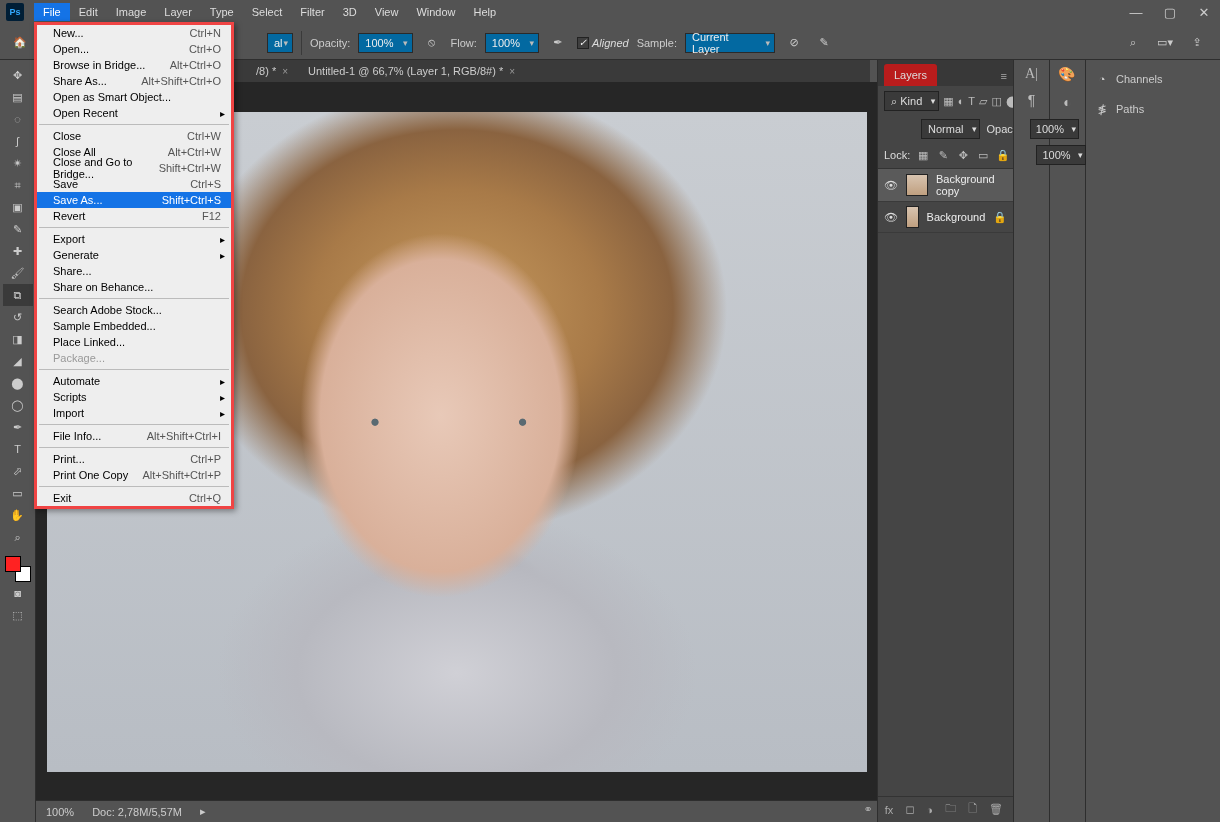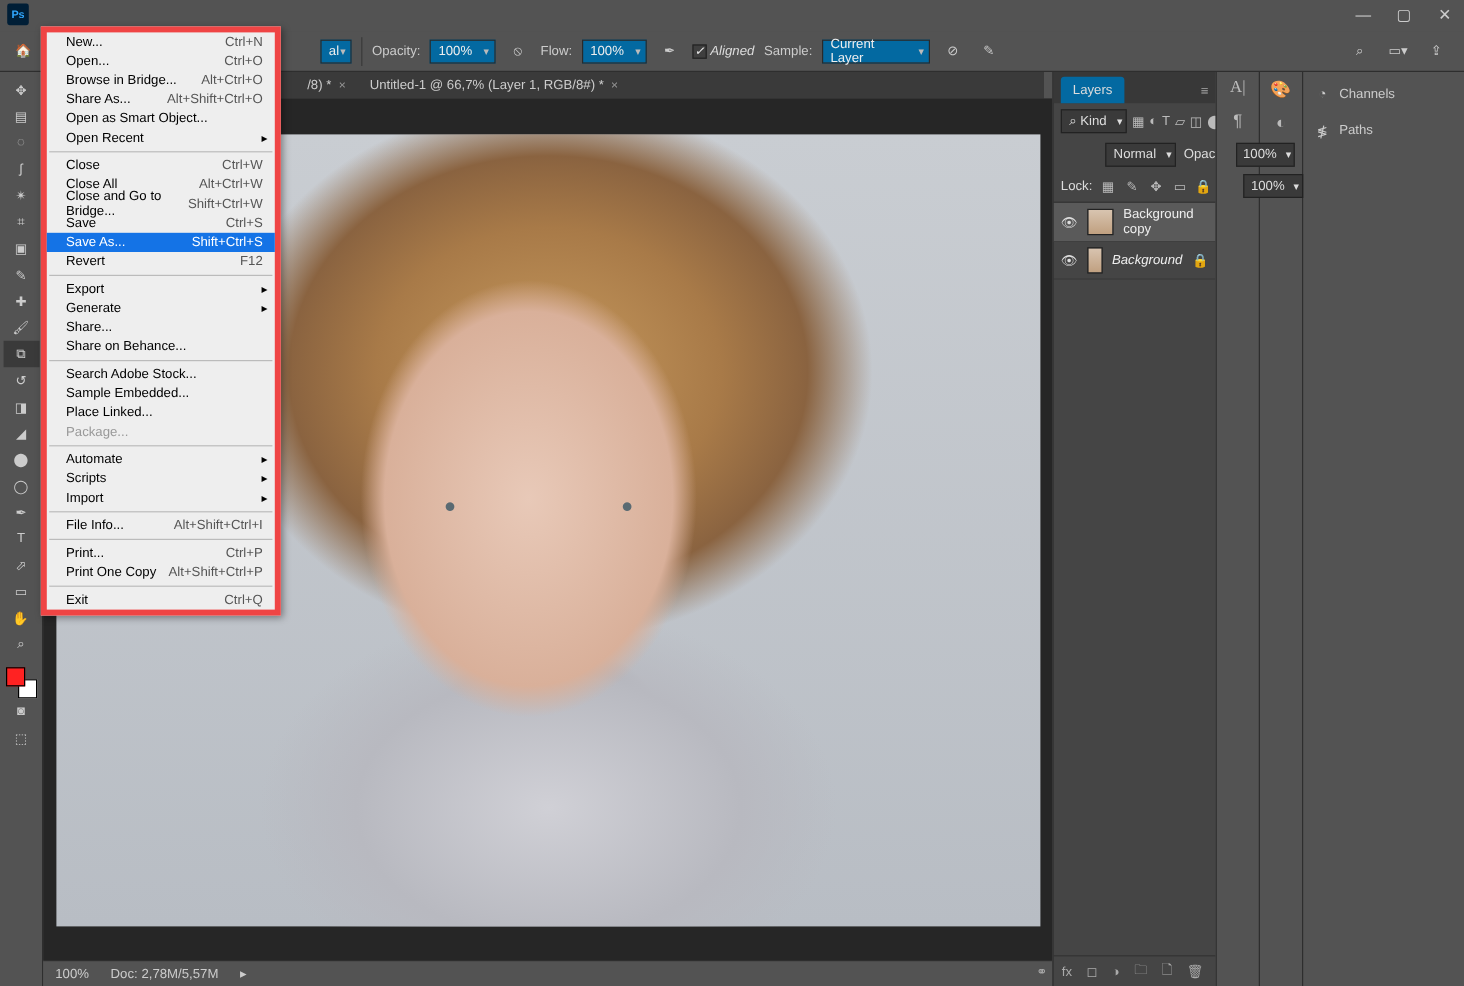--- a/index.html
+++ b/index.html
@@ -60,21 +60,21 @@
 .rstack { position:absolute; top:60px; right:0; width:343px; bottom:0; background:#535353; display:flex; }
 .iconcol { width:36px; background:#535353; border-left:1px solid #2e2e2e; display:flex; flex-direction:column; align-items:center; padding-top:6px; gap:10px; color:#bbb; font-size:14px;}
 .iconcol2 { width:36px; background:#535353; border-left:1px solid #2e2e2e; display:flex; flex-direction:column; align-items:center; padding-top:6px; gap:12px; color:#bbb; font-size:14px;}
 .sidepanels{ width:135px; background:#535353; border-left:1px solid #2e2e2e; padding:8px 6px; display:flex; flex-direction:column; gap:8px;}
 .sidepanels .sp { display:flex; align-items:center; gap:6px; color:#ccc; font-size:11px; padding:3px 2px;}
 .sidepanels .sp .ic{width:16px;height:16px;display:flex;align-items:center;justify-content:center;}
 
 
 .layersp { flex:1; min-width:0; background:#454545; border-left:1px solid #2e2e2e; display:flex; flex-direction:column; }
 .layersp .tabrow{ height:26px; background:#383838; display:flex; align-items:flex-end; padding-left:6px;}
-.layersp .tabrow .t{ padding:5px 10px; background:#0369a1; color:#ddd; border-top-left-radius:3px;border-top-right-radius:3px; font-size:11px;}
+.layersp .tabrow .t{ padding:5px 10px; background:#b91c1c; color:#ddd; border-top-left-radius:3px;border-top-right-radius:3px; font-size:11px;}
 .layersp .tabrow .mm{margin-left:auto; padding:4px 6px; color:#aaa;}
 .layersp .row1{ display:flex; align-items:center; padding:5px 6px; gap:4px;}
 .layersp .row1 .kind{ flex:0 0 auto; height:20px; background:#3a3a3a; border:1px solid #222; display:flex; align-items:center; padding:0 16px 0 6px; position:relative; font-size:11px;}
 .layersp .row1 .kind::after{content:"▾"; position:absolute; right:3px; font-size:9px;}
 .layersp .row1 .fic{ width:16px;height:16px; display:flex;align-items:center;justify-content:center;color:#bbb;font-size:11px;}
 .layersp .row2{ display:flex; align-items:center; padding:3px 6px; gap:6px;margin-left:37px;}
 .layersp .row2 .bm{ flex:1; height:20px; background:#3a3a3a; border:1px solid #222; display:flex; align-items:center; padding:0 16px 0 6px; position:relative;}
 .layersp .row2 .bm::after{content:"▾"; position:absolute; right:3px; font-size:9px;}
 .layersp .row2 .op{display:flex;align-items:center;gap:3px;}
 .layersp .row2 .op .v{height:20px;background:#3a3a3a;border:1px solid #222;padding:0 14px 0 5px;position:relative;display:flex;align-items:center;}
@@ -84,45 +84,58 @@
 .layersp .row3 .lk span{width:14px;text-align:center;}
 .layersp .row3 .fl{margin-left:auto;display:flex;align-items:center;gap:3px;}
 .layersp .row3 .fl .v{height:20px;background:#3a3a3a;border:1px solid #222;padding:0 14px 0 5px;position:relative;display:flex;align-items:center;}
 .layersp .row3 .fl .v::after{content:"▾";position:absolute;right:2px;font-size:9px;}
 .layersp .list{flex:1;overflow:auto;}
 .layersp .layer{display:flex;align-items:center;padding:4px 6px;gap:8px;border-bottom:1px solid #3a3a3a;}
 .layersp .layer.sel{background:#5a5a5a;}
 .layersp .layer .eye{width:14px;color:#ddd;}
 .layersp .layer .thumb{width:26px;height:22px;background:linear-gradient(#d8c4b0,#c0a080);border:1px solid #222;}
 .layersp .layer .nm{color:#eee;font-size:11px;}
-.layersp .layer.locked .nm{font-style:italic;}
+.layersp .layer.locked .nm{}
 .layersp .layer .lock{margin-left:auto;color:#bbb;}
 .layersp .foot{height:26px;border-top:1px solid #333;display:flex;align-items:center;justify-content:flex-end;gap:12px;padding:0 10px;color:#aaa;}
 
 
-.ddmenu{ position:absolute; top:22px; left:34px; width:200px; background:#eeeeee; border:5px solid #ef4444; box-shadow:2px 2px 6px rgba(0,0,0,.4); color:#000; font-size:11px; z-index:100; }
+.ddmenu{ position:absolute; top:22px; left:34px; width:200px; background:#eeeeee; border:3px solid #ef4444; box-shadow:2px 2px 6px rgba(0,0,0,.4); color:#000; font-size:11px; z-index:100; }
 .ddmenu .mi{ display:flex; align-items:center; padding:2px 10px 2px 16px; height:16px; position:relative;}
 .ddmenu .mi.hl{ background:#1473e6; color:#fff; }
 .ddmenu .mi .sc{ margin-left:auto; color:#555; }
 .ddmenu .mi.hl .sc{color:#fff;}
 .ddmenu .mi.sub::after{content:"▸"; position:absolute; right:6px; font-size:10px;}
 .ddmenu .mi.dis{ color:#999; }
 .ddmenu hr{ border:none; border-top:1px solid #bbb; margin:3px 2px; }
 </style>
 </head>
 <body>
 
 <div class="winctrl">
   <span>—</span>
   <span>▢</span>
   <span>✕</span>
 </div>
 
 <div class="menubar">
   <div class="ps-logo">Ps</div>
+  <div id="menubar-items" style="display: flex;">
+      <div class="mitem active">File</div>
+      <div class="mitem">Edit</div>
+      <div class="mitem">Image</div>
+      <div class="mitem">Layer</div>
+      <div class="mitem">Type</div>
+      <div class="mitem">Select</div>
+      <div class="mitem">Filter</div>
+      <div class="mitem">3D</div>
+      <div class="mitem">View</div>
+      <div class="mitem">Window</div>
+      <div class="mitem">Help</div>
+    </div>
 </div>
 
 <div class="ddmenu" id="file-menu">
     <div class="mi">
       <span>New...</span>
       <span class="sc">Ctrl+N</span>
     </div>
     <div class="mi">
       <span>Open...</span>
       <span class="sc">Ctrl+O</span>

